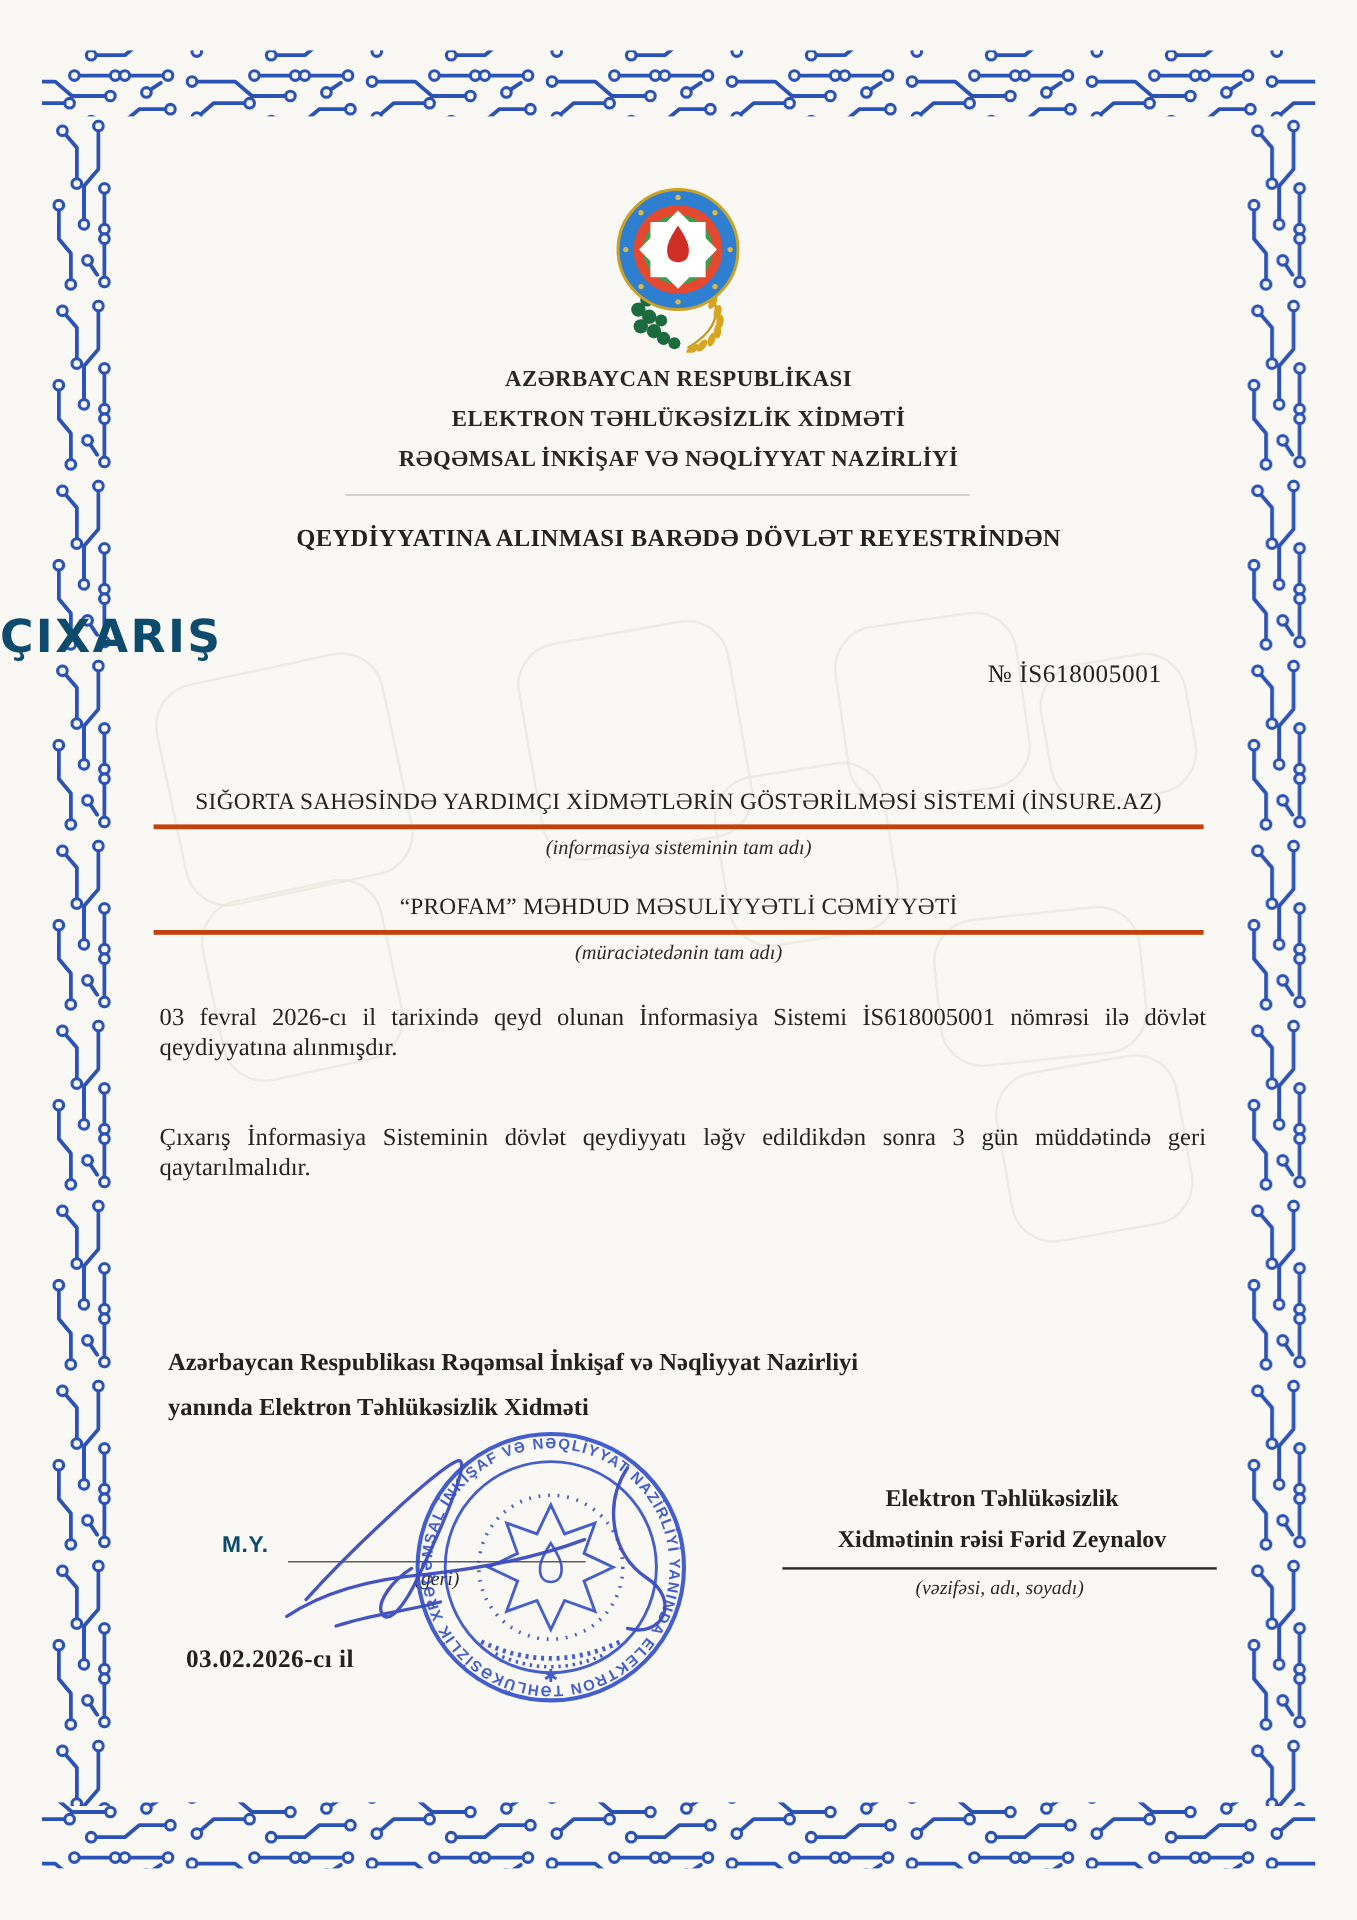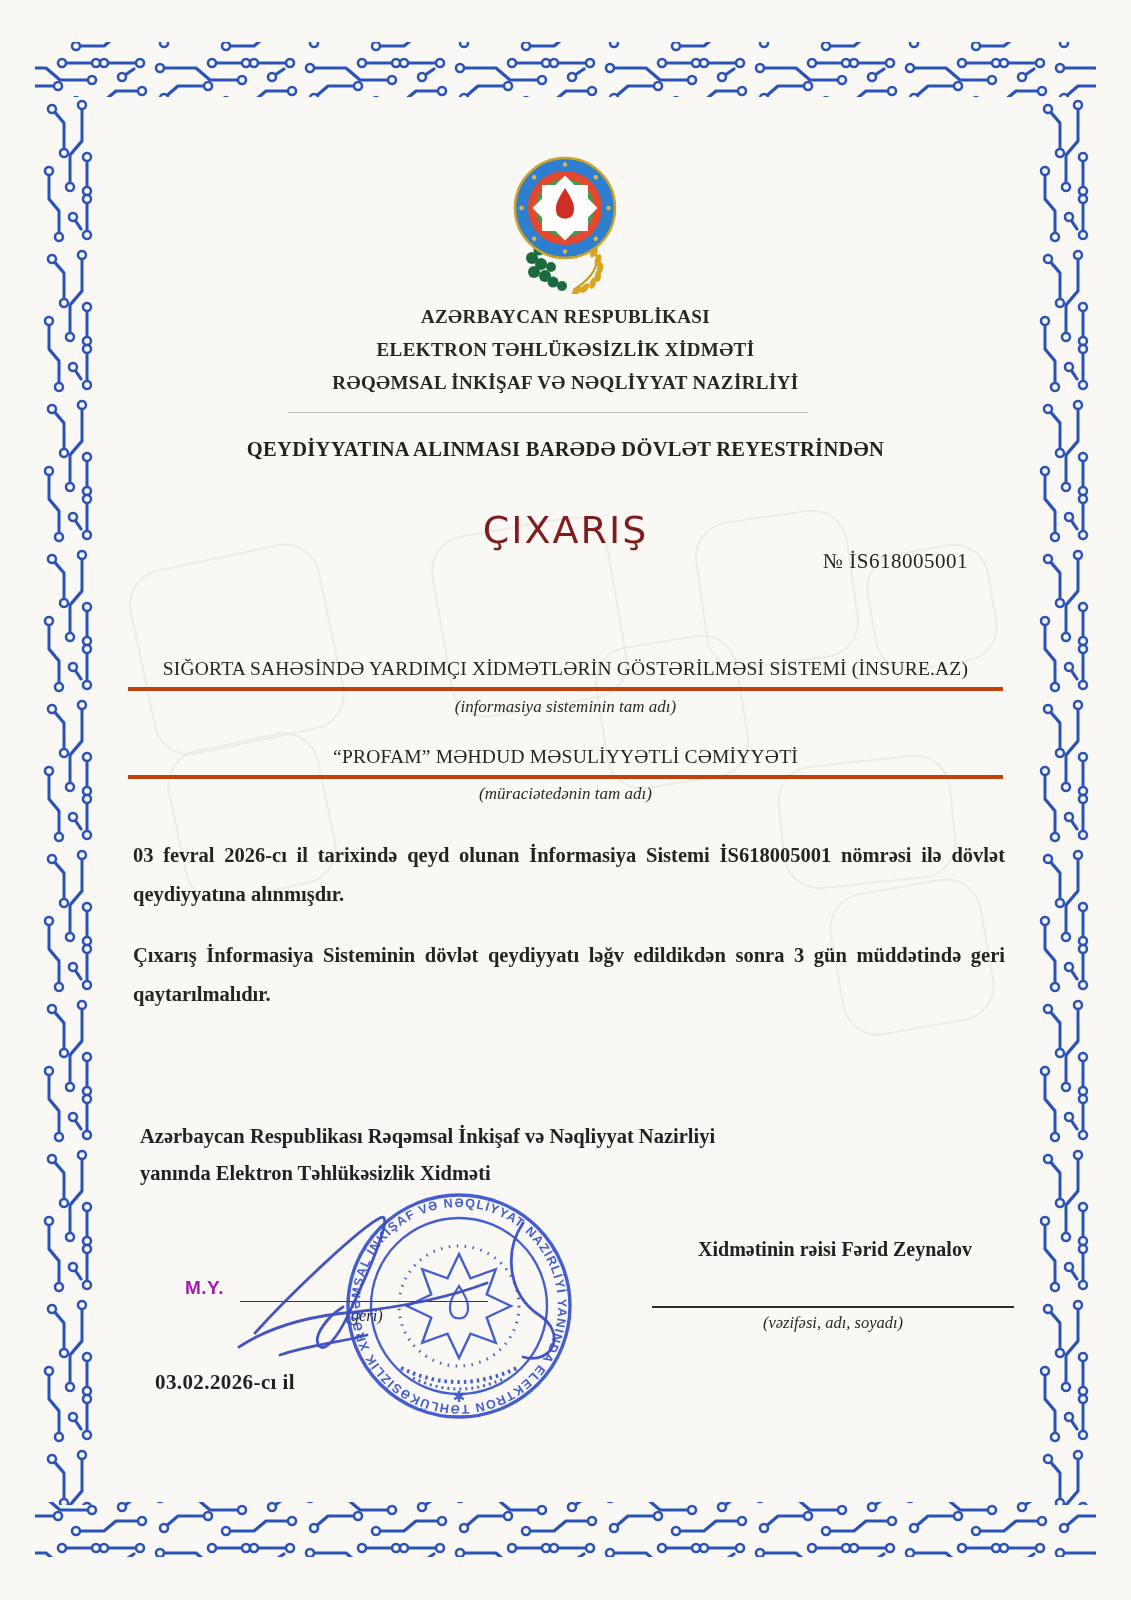--- a/index.html
+++ b/index.html
@@ -19,46 +19,45 @@
   }
   .divider{
     left:288px;top:412px;width:520px;height:0;
     border-top:1.6px solid #a9a7a1;opacity:.8;
   }
   .subject{
     left:0;right:0;top:432px;text-align:center;
     font-weight:bold;font-size:20.5px;line-height:35px;letter-spacing:.3px;color:#24221f;
   }
   .doc-title{
-    left:0;right:0;top:508px;text-align:center;
+    left:0;right:0;top:508px;
     font-family:"DejaVu Sans","Liberation Sans",sans-serif;
-    font-weight:normal;font-size:38px;letter-spacing:2px;color:#7f1d1d;
+    font-weight:bold;font-size:38px;letter-spacing:2px;color:#0c4a6e;
   }
   .doc-number{
     right:163px;top:549px;font-size:21px;color:#24221f;letter-spacing:.5px;
   }
   .fieldline{
     left:128px;width:875px;text-align:center;
     border-bottom:4px solid #c2410c;
   }
   .fieldline .txt{font-size:19.5px;letter-spacing:.2px;color:#26241f;}
   .caption{
     left:0;right:0;text-align:center;font-style:italic;font-size:17px;color:#2c2a26;
   }
   .para{
-    left:133px;width:872px;font-size:20.5px;line-height:39px;color:#26241f;
+    left:133px;width:872px;font-size:20.5px;line-height:25px;color:#26241f;
     text-align:justify;
-    font-weight:bold;
   }
   .issuer{
     left:140px;width:760px;font-weight:bold;font-size:20.5px;line-height:37px;color:#242220;
   }
   .my-label{
     left:185px;top:1277px;font-family:"Liberation Sans","DejaVu Sans",sans-serif;
-    font-weight:bold;font-size:19px;color:#a21caf;letter-spacing:.5px;
+    font-weight:bold;font-size:19px;color:#0c4a6e;letter-spacing:.5px;
   }
   .sig-line{left:240px;top:1301px;width:248px;border-top:1.4px solid #3a3834;}
   .imza{left:240px;width:248px;top:1306px;text-align:center;font-style:italic;font-size:16.5px;color:#2c2a26;}
   .signer{
     left:655px;width:360px;top:1232px;text-align:center;
     font-weight:bold;font-size:20px;line-height:34px;color:#242220;
   }
   .signer-line{left:652px;top:1306px;width:362px;border-top:2px solid #2e2c29;}
   .signer-caption{left:652px;width:362px;top:1313px;text-align:center;font-style:italic;font-size:16.5px;color:#2c2a26;}
   .doc-date{left:155px;top:1370px;font-weight:bold;font-size:21px;color:#242220;letter-spacing:.4px;}
@@ -189,20 +188,21 @@
 <div class="abs issuer" style="top:1118px;">
   <div>Azərbaycan Respublikası Rəqəmsal İnkişaf və Nəqliyyat Nazirliyi</div>
   <div>yanında Elektron Təhlükəsizlik Xidməti</div>
 </div>
 
 <div class="abs my-label">M.Y.</div>
 <div class="abs sig-line"></div>
 <div class="abs imza">(geri)</div>
 
 <div class="abs signer">
+  <div>Elektron Təhlükəsizlik</div>
   <div>Xidmətinin rəisi Fərid Zeynalov</div>
 </div>
 <div class="abs signer-line"></div>
 <div class="abs signer-caption">(vəzifəsi, adı, soyadı)</div>
 
 <div class="abs doc-date">03.02.2026-cı il</div>
 
 <svg class="abs" style="left:339px;top:1186px;opacity:.88;" width="240" height="240" viewBox="0 0 240 240">
   <g stroke="#2d49c9" fill="none">
     <circle cx="120" cy="120" r="111" stroke-width="3.4"></circle>

